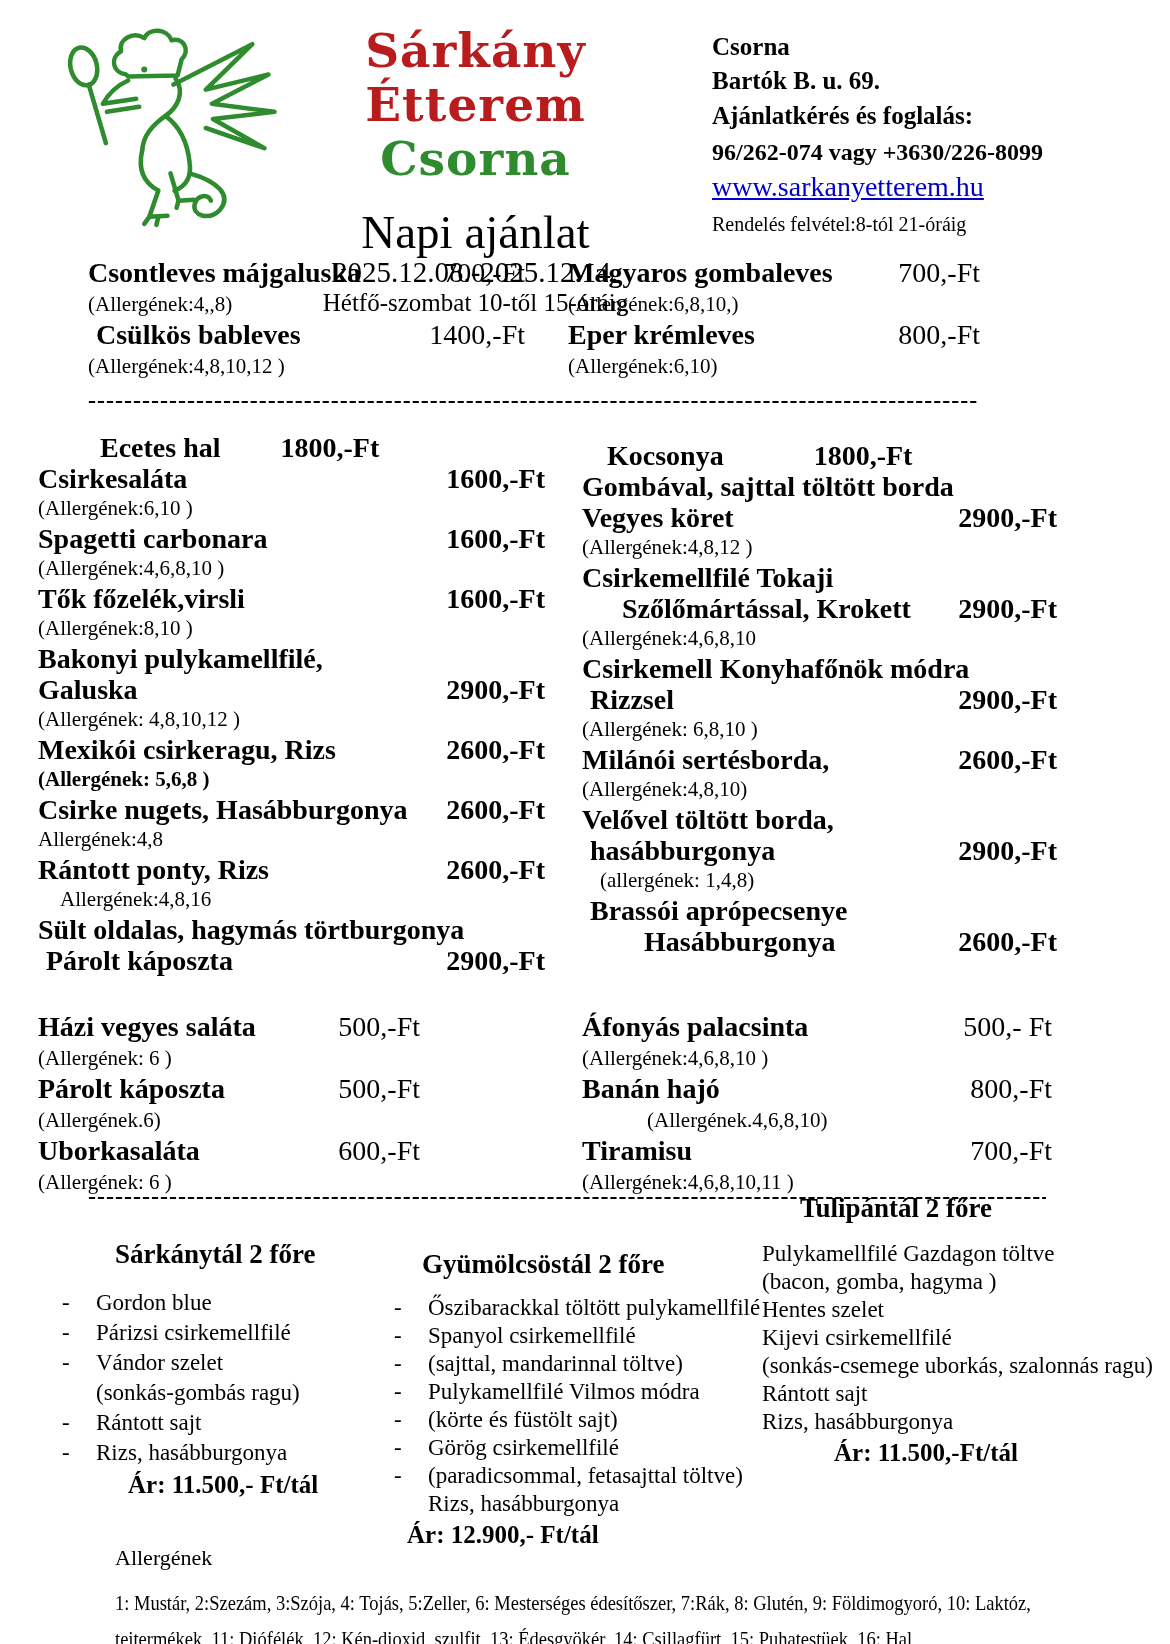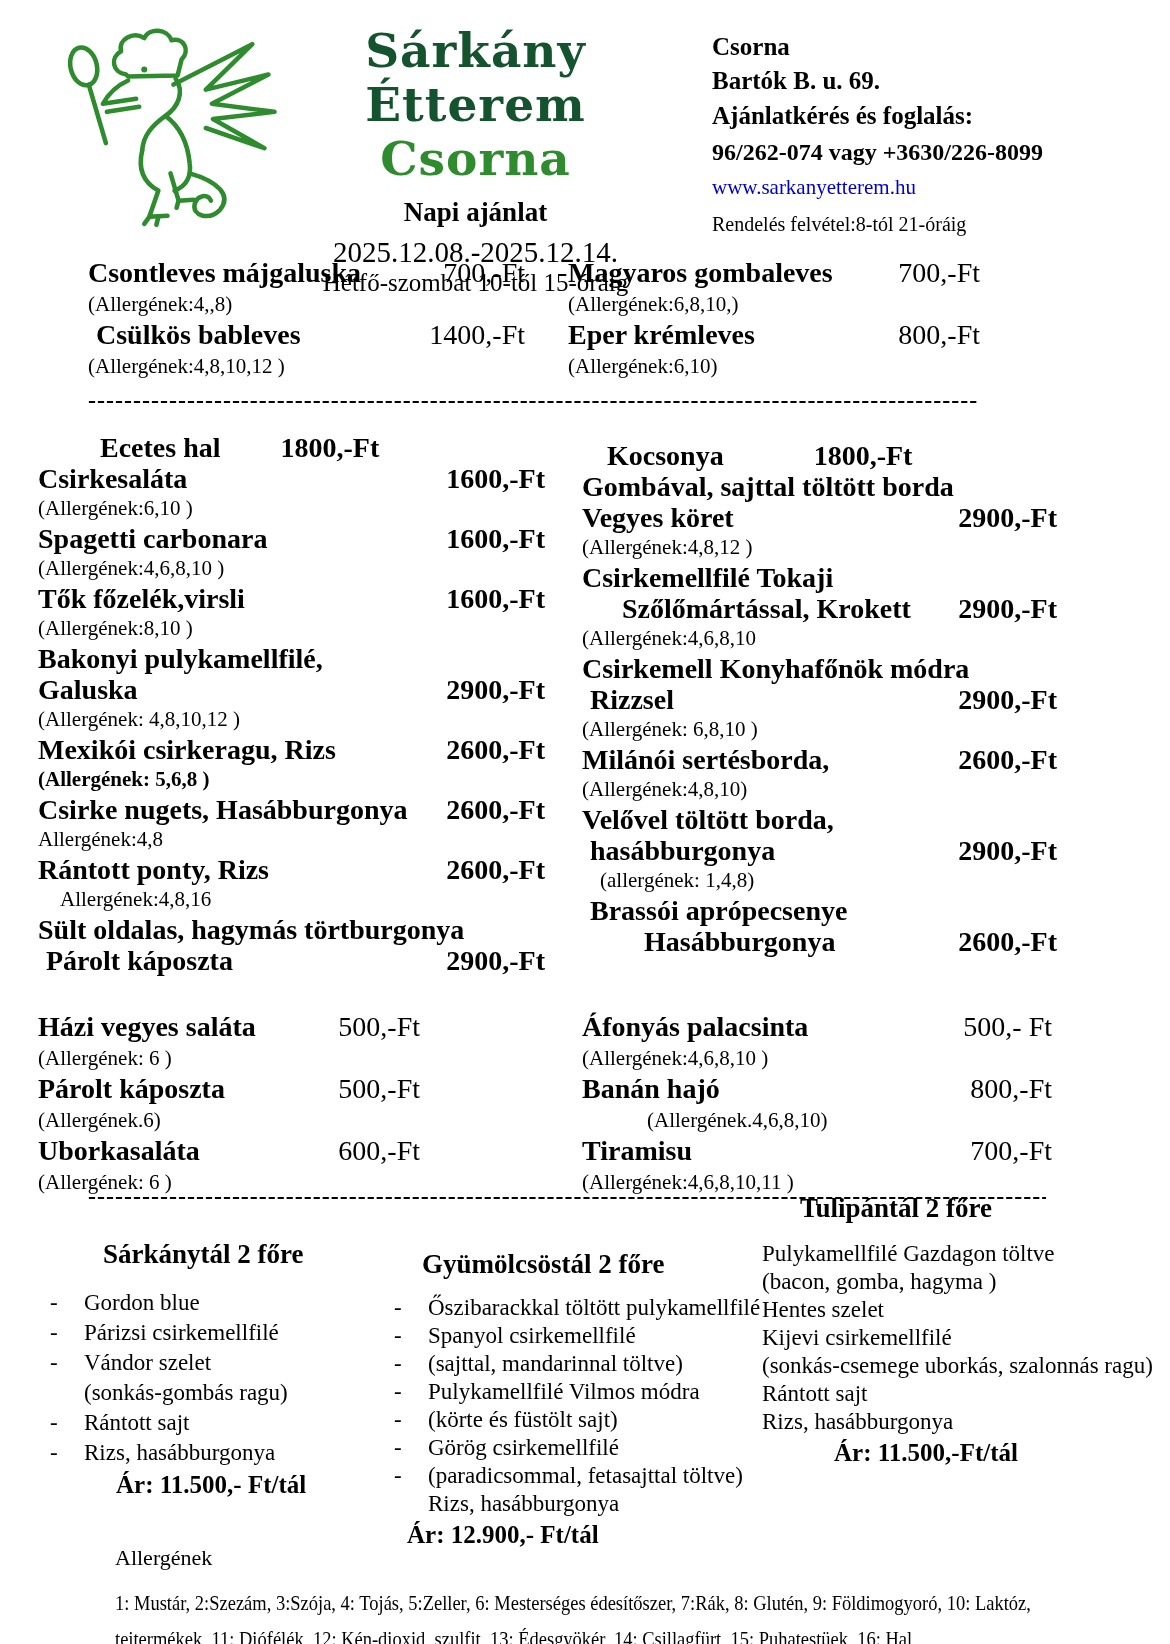--- a/index.html
+++ b/index.html
@@ -1,28 +1,28 @@
 <!DOCTYPE html>
 <html><head>
 <meta charset="utf-8">
 <style>
   html,body{margin:0;padding:0;background:#fff}
   body{width:1170px;height:1644px;position:relative;font-family:"Liberation Serif","DejaVu Serif",serif;color:#000;overflow:hidden}
   
   .logo{position:absolute;left:52px;top:22px;width:235px;height:212px}
   .brandblock{position:absolute;left:278px;top:24px;width:395px;text-align:center}
   .brand{font-family:"DejaVu Serif",serif;font-weight:bold;font-size:47px;line-height:54px;letter-spacing:1px}
-  .daily{font-weight:bold;font-size:27px;line-height:44px;margin-top:4px}
+  .daily{font-weight:normal;font-size:47px;line-height:44px;margin-top:24px}
   .dates{font-size:29px;line-height:32px;margin-top:2px}
   .hours{font-size:25px;line-height:30px}
   .contact{position:absolute;left:712px;top:30px;width:445px}
   .c-city,.c-addr{font-weight:bold;font-size:25px;line-height:34px}
   .c-inq{font-weight:bold;font-size:25px;line-height:36px}
   .c-phone{font-weight:bold;font-size:24px;line-height:36px}
-  .c-web{font-size:21px;line-height:34px;cursor:pointer}
+  .c-web{font-size:28px;line-height:34px;text-decoration:underline;cursor:pointer}
   .c-order{font-size:20px;line-height:40px}
   
   .dash{position:absolute;font-weight:bold;font-size:24px;line-height:24px;height:25px;letter-spacing:1px;overflow:hidden;white-space:nowrap}
   
   .mi{position:relative;font-weight:bold;font-size:28px;line-height:31px;white-space:nowrap}
   .al{font-size:21px;line-height:29px;white-space:nowrap}
   .pr{position:absolute;top:0;width:112px;text-align:right}
   .pri{font-weight:bold}
   .col-sl{position:absolute;left:88px;top:256px;width:480px}
   .col-sr{position:absolute;left:568px;top:256px;width:570px}
@@ -39,21 +39,21 @@
   .col-el .mi,.col-er .mi{line-height:34px}
   .col-el .al,.col-er .al{line-height:28px}
   .col-el .pr{left:272px;width:110px;font-weight:normal}
   .col-er .pr{left:360px;width:110px;font-weight:normal}
   .i8{padding-left:8px}.i18{padding-left:18px}.i22{padding-left:22px}.i25{padding-left:25px}
   .i40{padding-left:40px}.i62{padding-left:62px}.i65{padding-left:65px}
   .g60{margin-left:60px}.g90{margin-left:90px}
   .b{font-weight:bold}
   
   .platter{position:absolute}
-  .p1{left:48px;top:1238px;width:335px}
+  .p1{left:60px;top:1238px;width:335px}
   .p2{left:392px;top:1248px;width:385px}
   .p3{left:762px;top:1192px;width:396px}
   .ptitle{font-weight:bold;font-size:27px;line-height:32px;white-space:nowrap}
   .pitems{margin-top:18px}
   .p2 .pitems{margin-top:14px}
   .p3 .pitems{margin-top:16px}
   .prow{display:flex;font-size:23px;line-height:30px;white-space:nowrap}
   .p2 .prow{line-height:28px}
   .p3 .prow{display:block;font-size:23px;line-height:28px;white-space:normal}
   .pdashc{width:34px;flex:0 0 34px;padding-left:2px}
@@ -82,21 +82,21 @@
     <path d="M119 62 L197 22 L151 67 L213 52 L157 81 L219 89 L158 96 L209 125 L151 105"></path>
     <path d="M88 127 C83 148 91 160 104 167 L95 193 L113 192"></path>
     <path d="M116 150 L124 177 L139 176"></path>
     <path d="M111 93 C126 104 133 120 135 140 C137 155 130 163 120 167"></path>
     <path d="M135 150 C163 158 177 172 165 186 C154 197 137 192 140 180 C143 171 153 170 156 177"></path>
     <path d="M95 193 L90 200 M104 193 L102 201 M124 177 L122 184"></path>
   </g>
 </svg>
 
 <div class="brandblock">
-  <div class="brand" style="color:#14532d">Sárkány Étterem</div>
+  <div class="brand" style="color:#b91c1c">Sárkány Étterem</div>
   <div class="brand" style="color:#2e8b2e">Csorna</div>
   <div class="daily">Napi ajánlat</div>
   <div class="dates">2025.12.08.-2025.12.14.</div>
   <div class="hours">Hétfő-szombat 10-től 15-óráig</div>
 </div>
 
 <div class="contact">
   <div class="c-city">Csorna</div>
   <div class="c-addr">Bartók B. u. 69.</div>
   <div class="c-inq">Ajánlatkérés és foglalás:</div>

